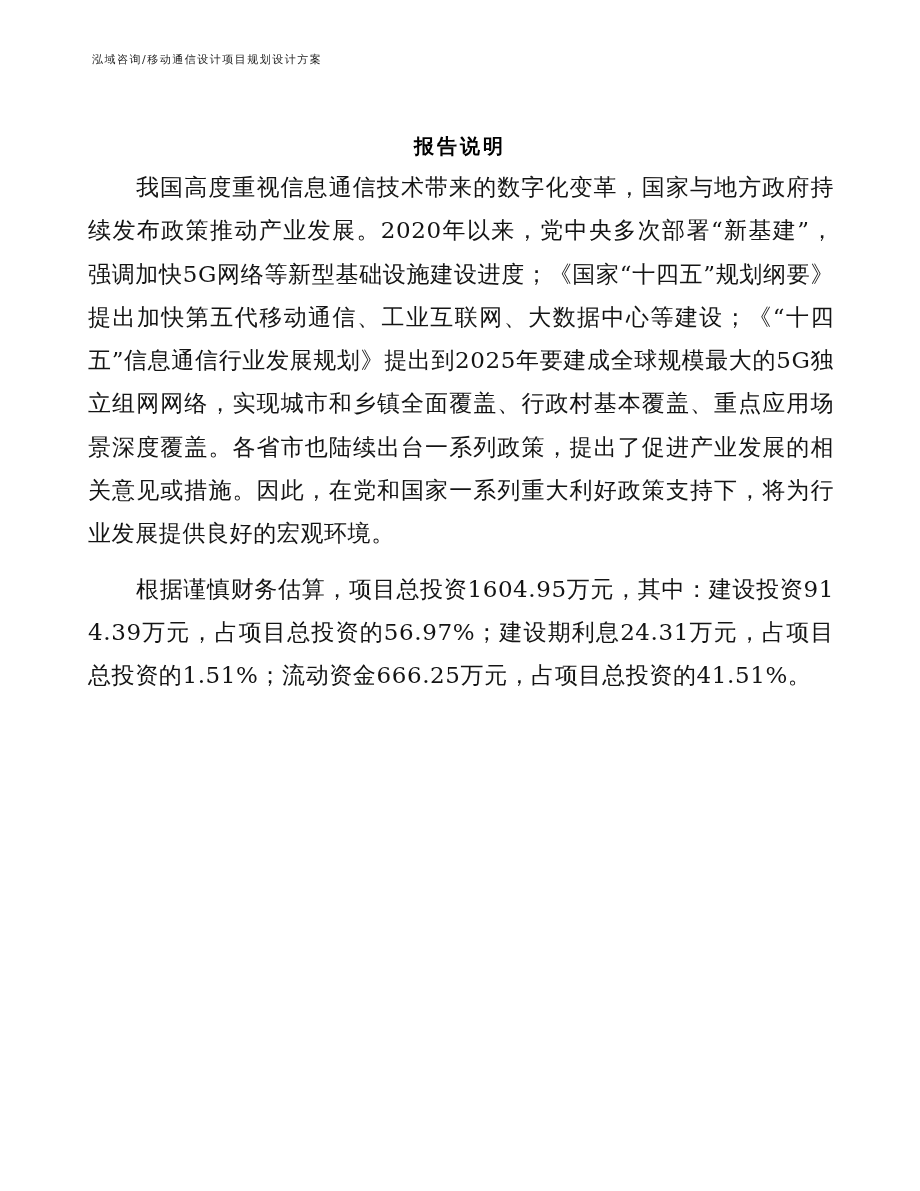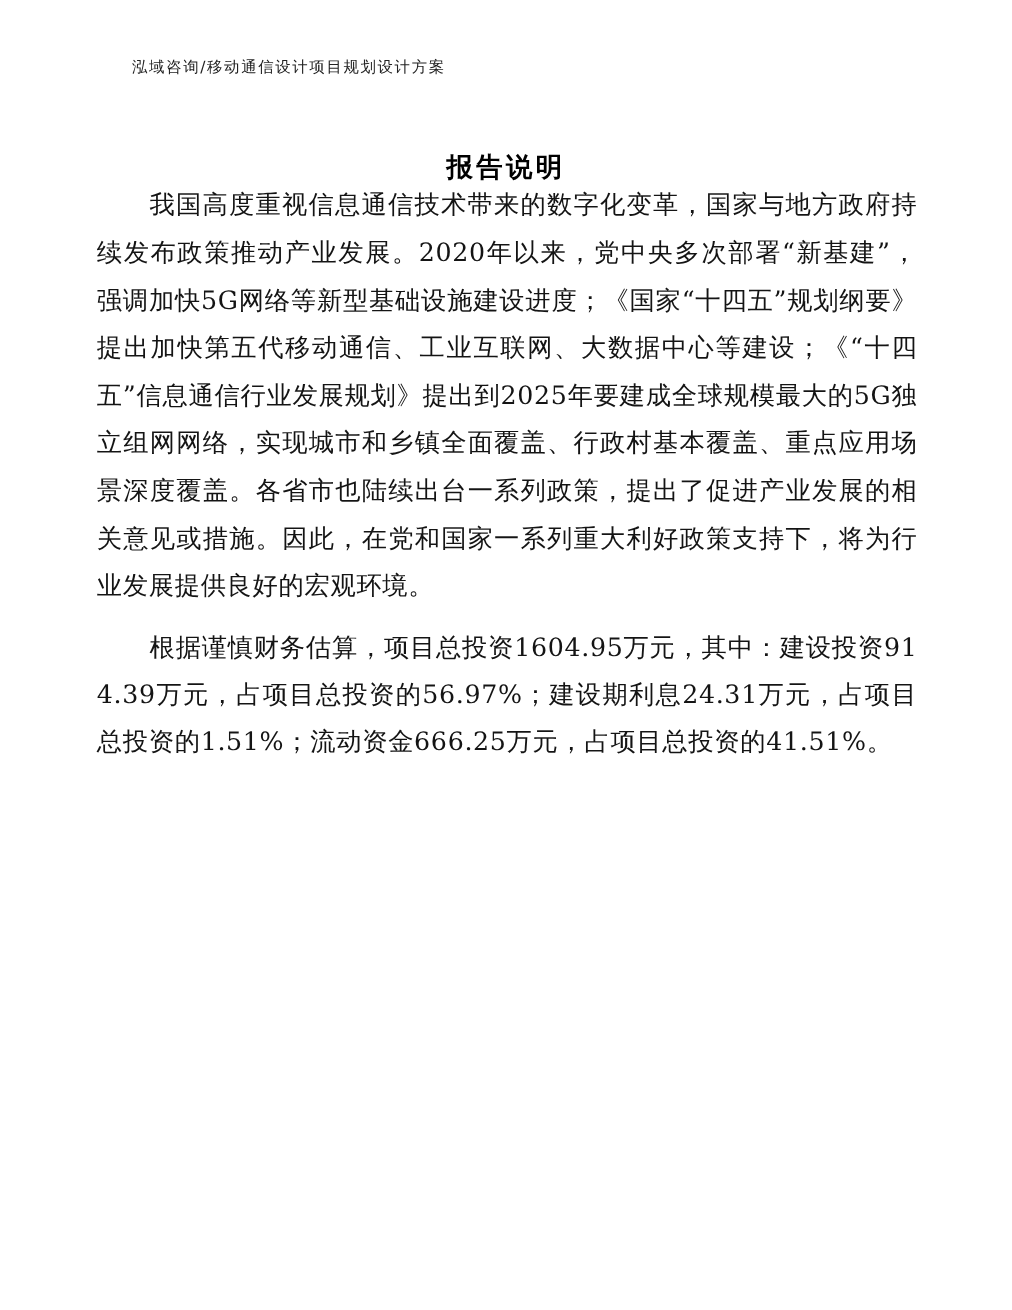--- a/index.html
+++ b/index.html
@@ -12,33 +12,32 @@
     height: 1191px;
     position: relative;
     overflow: hidden;
     font-family: "DejaVu Serif", "Liberation Serif", serif;
     color: #111111;
   }
   .page-header {
     position: absolute;
     left: 92px;
     top: 52px;
-    font-size: 14px;
+    font-size: 11px;
     letter-spacing: 1.5px;
     color: #222222;
     font-family: "DejaVu Sans", "Liberation Sans", sans-serif;
-    margin-left: 28px;
   }
   .title {
     position: absolute;
     left: 0;
     top: 120px;
     width: 920px;
     text-align: center;
-    font-size: 24px;
+    font-size: 20px;
     font-weight: bold;
     letter-spacing: 3px;
     color: #000000;
     font-family: "DejaVu Sans", "Liberation Sans", sans-serif;
   }
   .body-text {
     position: absolute;
     left: 88px;
     top: 166px;
     width: 746px;

